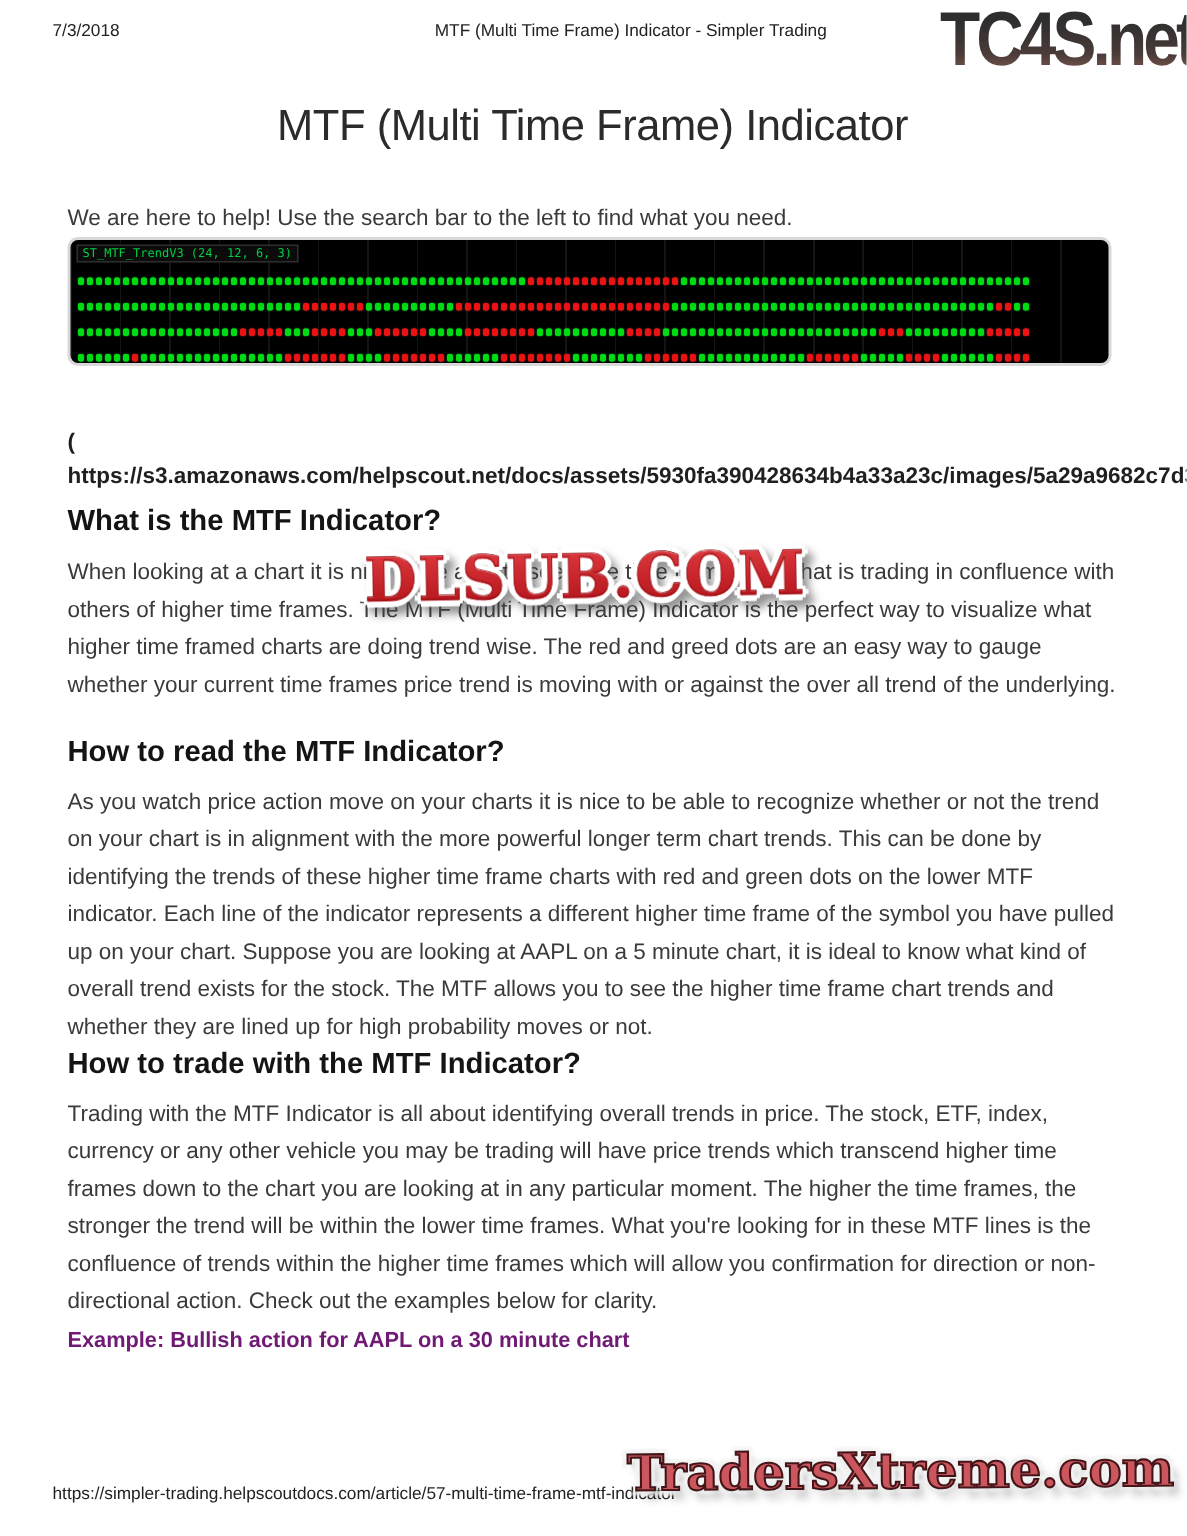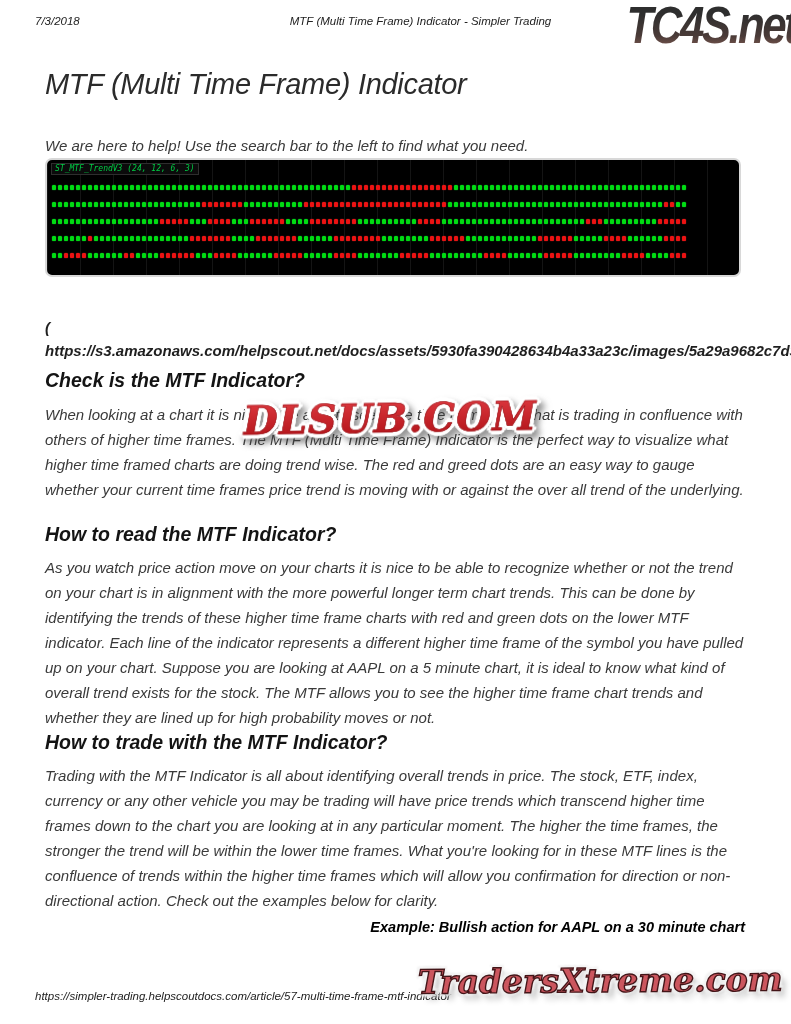--- a/index.html
+++ b/index.html
@@ -1,41 +1,41 @@
 <!DOCTYPE html>
 <html><head>
 <meta charset="utf-8">
 <style>
   * { margin:0; padding:0; box-sizing:border-box; }
   html,body { width:791px; height:1024px; background:#ffffff; overflow:hidden;
     font-family:"Liberation Sans", sans-serif; color:#3a3a3a; }
-  .page { position:relative; width:791px; height:1024px; background:#fff;font-style:italic; }
+  .page { position:relative; width:791px; height:1024px; background:#fff; }
 
   
   .print-header { position:absolute; top:0; left:0; right:0; height:60px; }
   .print-date { position:absolute; left:35px; top:15px; font-size:11.5px; color:#222; }
   .print-doc-title { position:absolute; left:0; right:0; top:15px; text-align:center;
     font-size:11.5px; color:#222; transform:translateX(25px); }
   .tc4s-logo { position:absolute; top:-4px; right:-5px; font-size:51px; font-weight:900;
     letter-spacing:-3px; transform:scaleX(0.86); transform-origin:right top;
     background:linear-gradient(to bottom, #2e2e2e 30%, #4a3b38 68%, #96675c 100%);
     -webkit-background-clip:text; background-clip:text; color:transparent; }
 
   
   .content { position:absolute; left:45px; top:0; width:700px; }
   h1.article-title { margin-top:68px; font-size:29px; font-weight:400; color:#2b2b2b;
-    letter-spacing:-0.3px; line-height:33px; }
+    letter-spacing:-0.3px; line-height:33px;text-align:center; }
   .intro { margin-top:32px; font-size:15px; color:#3a3a3a; line-height:21px; }
   h2.headline { margin-top:16px; font-size:19.5px; font-weight:700; color:#141414;
     line-height:36px; }
   h2.section-heading { font-size:19.5px; font-weight:700; color:#141414; line-height:24px; }
   p.body-text { font-size:15px; line-height:25px; color:#3a3a3a; }
 
   
-  .mtf-chart { margin-top:0; position:relative; width:696px; height:119px;
+  .mtf-chart { margin-top:0; position:relative; width:696px; height:86px;
     background:#000; border:2px solid #d8d8d8; border-radius:7px; overflow:hidden;
     background-image:repeating-linear-gradient(to right, #141414 0 1px, transparent 1px 33px); }
   .mtf-label { position:absolute; top:3px; left:4px; font-size:8px; line-height:10px;
     color:#00cc44; background:#0b0b0b; border:1px solid #2e2e2e; padding:0 3px;
     font-family:"DejaVu Sans Mono", monospace; white-space:nowrap; }
   .mtf-rows { position:absolute; top:25px; left:5px; }
   .dot-row { display:flex; height:5px; margin-bottom:12px; }
   .dot { width:4px; height:5px; border-radius:1.5px; margin-right:2px; flex:0 0 auto; }
   .dot-g { background:#00dc12; box-shadow:0 0 1px #00ff30; }
   .dot-r { background:#ec1212; box-shadow:0 0 1px #ff3030; }
@@ -55,22 +55,22 @@
   .dlsub-watermark { position:absolute; top:-8px; left:198px; z-index:5;
     font-family:"DejaVu Serif", serif; font-weight:700; font-size:40px; letter-spacing:1px;
     transform:rotate(-1deg); white-space:nowrap;
     background:linear-gradient(to bottom, #d8343a 20%, #b5161c 85%);
     -webkit-background-clip:text; background-clip:text; color:transparent;
     -webkit-text-stroke:0.5px #8e0f14;
     filter:drop-shadow(-2px -2px 0 #fff) drop-shadow(2px -2px 0 #fff)
            drop-shadow(-2px 2px 0 #fff) drop-shadow(2px 2px 0 #fff)
            drop-shadow(4px 5px 3px rgba(60,60,60,0.55)); }
 
-  .example-caption { margin-top:6px; text-align:right; font-weight:700; font-size:14.5px;
-    color:#000000; }
+  .example-caption { margin-top:6px; text-align:left; font-weight:700; font-size:14.5px;
+    color:#701a75; }
 
   
   .print-footer { position:absolute; left:0; right:0; bottom:0; height:70px; }
   .footer-url { position:absolute; left:35px; top:36px; font-size:11.5px; color:#222; }
   .tx-logo { position:absolute; right:8px; top:7px; font-size:33px; font-weight:700;
     font-family:"DejaVu Serif", serif; letter-spacing:0px; transform:rotate(-0.5deg);
     color:#cb565e; -webkit-text-stroke:1.4px #431518; white-space:nowrap;
     text-shadow:-3px -3px 2px #f3f3f3, 3px -3px 2px #f3f3f3, -3px 3px 2px #eee,
                 3px 3px 2px #ddd, 5px 6px 6px rgba(0,0,0,0.25); }
 </style>
@@ -636,21 +636,21 @@
             <span class="dot dot-r"></span>
           </div>
         </div>
     </div>
 
     <a class="image-link" href="#">
       <span>(</span><br>
       <span>https://s3.amazonaws.com/helpscout.net/docs/assets/5930fa390428634b4a33a23c/images/5a29a9682c7d3a1</span><br>
     </a>
 
-    <h2 class="section-heading sec-what">Check is the MTF Indicator?</h2>
+    <h2 class="section-heading sec-what">What is the MTF Indicator?</h2>
     <div class="para-wrap">
       <p class="body-text">When looking at a chart it is nice to be able to see if the time frame chart that is trading in confluence with others of higher time frames. The MTF (Multi Time Frame) Indicator is the perfect way to visualize what higher time framed charts are doing trend wise. The red and greed dots are an easy way to gauge whether your current time frames price trend is moving with or against the over all trend of the underlying.</p>
       <div class="dlsub-watermark">DLSUB.COM</div>
     </div>
 
     <h2 class="section-heading sec-read">How to read the MTF Indicator?</h2>
     <p class="body-text para">As you watch price action move on your charts it is nice to be able to recognize whether or not the trend on your chart is in alignment with the more powerful longer term chart trends. This can be done by identifying the trends of these higher time frame charts with red and green dots on the lower MTF indicator. Each line of the indicator represents a different higher time frame of the symbol you have pulled up on your chart. Suppose you are looking at AAPL on a 5 minute chart, it is ideal to know what kind of overall trend exists for the stock. The MTF allows you to see the higher time frame chart trends and whether they are lined up for high probability moves or not.</p>
 
     <h2 class="section-heading sec-trade">How to trade with the MTF Indicator?</h2>
     <p class="body-text para para-trade">Trading with the MTF Indicator is all about identifying overall trends in price. The stock, ETF, index, currency or any other vehicle you may be trading will have price trends which transcend higher time frames down to the chart you are looking at in any particular moment. The higher the time frames, the stronger the trend will be within the lower time frames. What you're looking for in these MTF lines is the confluence of trends within the higher time frames which will allow you confirmation for direction or non-directional action. Check out the examples below for clarity.</p>

